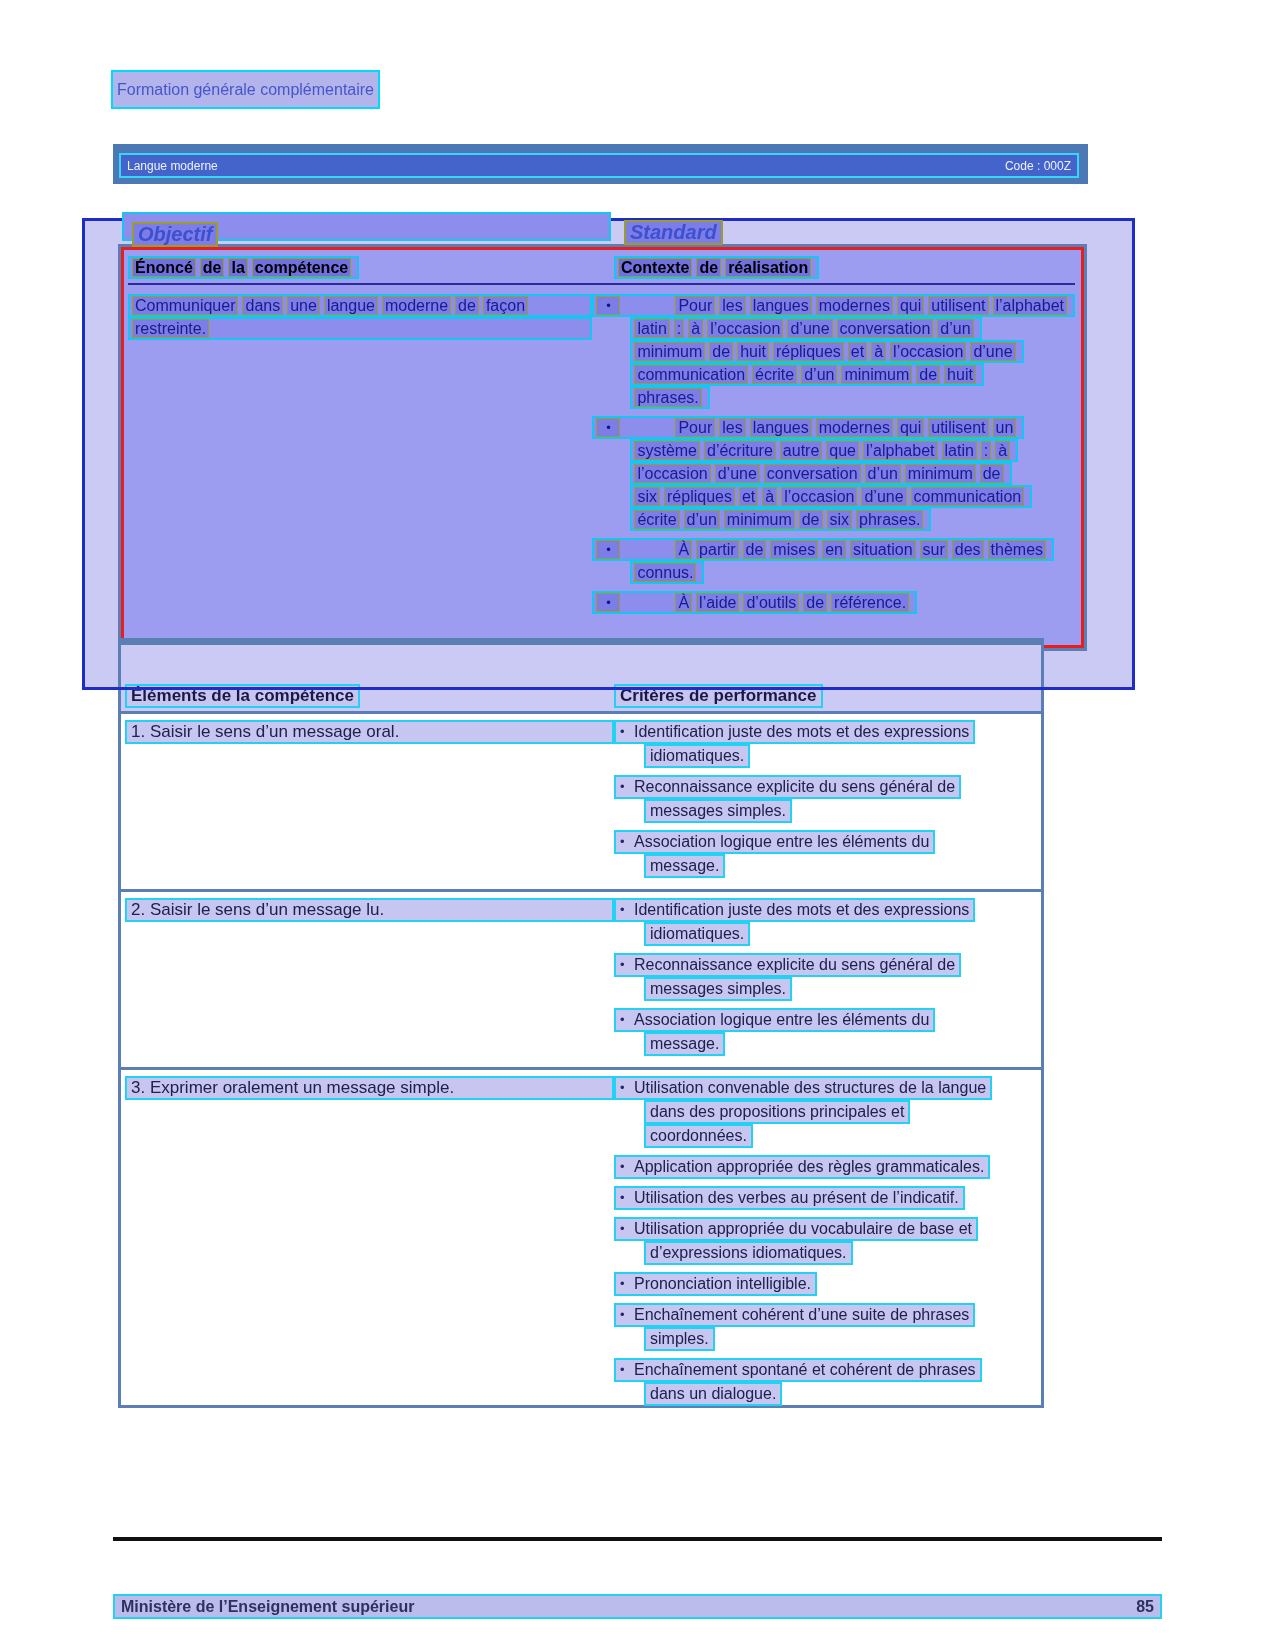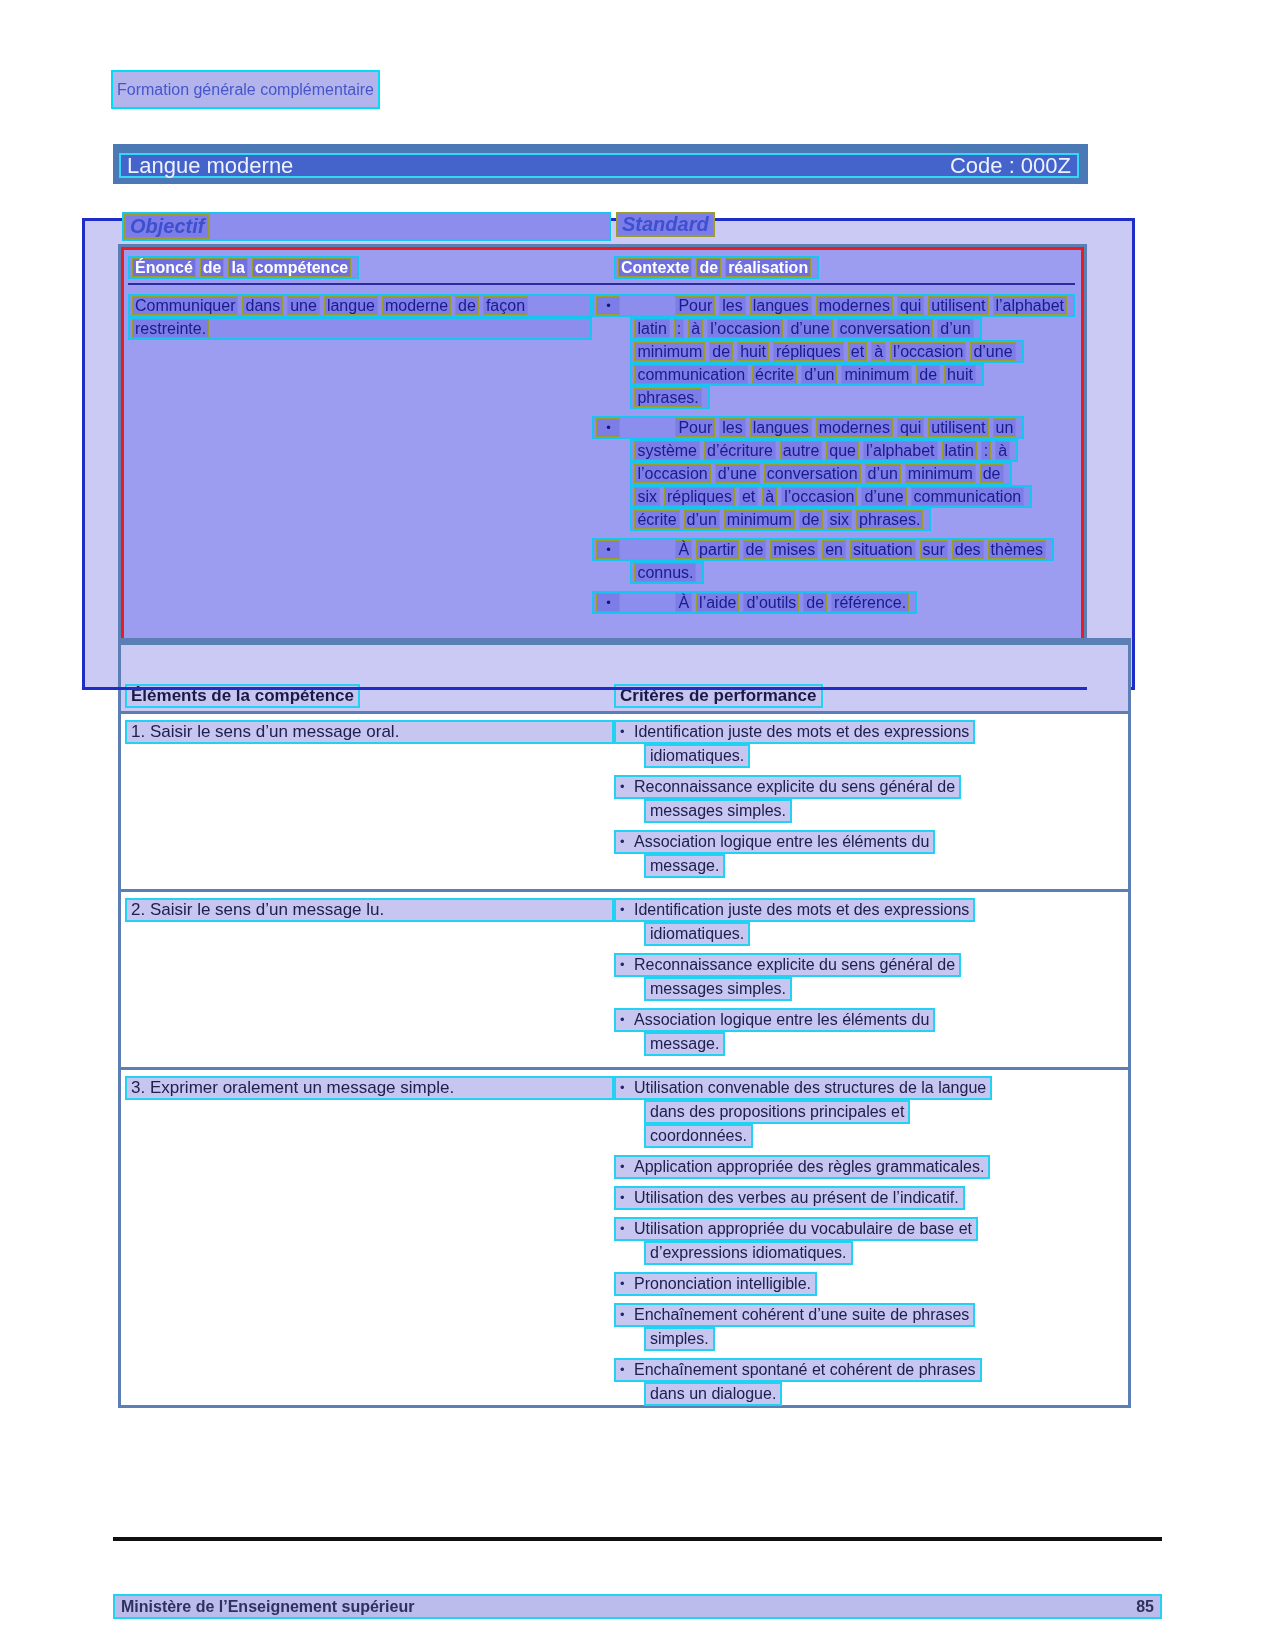--- a/index.html
+++ b/index.html
@@ -8,59 +8,59 @@
   .abs{position:absolute;}
 
   
   .top-label{left:111px;top:70px;background:#b4b4ec;border:2px solid #00dcf8;
     color:#4456c9;font-size:16px;line-height:19px;padding:8px 4px;}
 
   
   .hbar{left:113px;top:144px;width:975px;height:40px;background:#4a79b6;}
   .hbar-band{position:absolute;left:6px;top:9px;right:9px;height:25px;background:#4564cb;
     border:2px solid #35d6f6;display:flex;justify-content:space-between;align-items:center;
-    color:#eef2ff;font-size:22px;padding:0 6px;box-sizing:border-box;}
+    color:#eef2ff;font-size:12px;padding:0 6px;box-sizing:border-box;}
 
   
   .overlay{left:82px;top:218px;width:1053px;height:472px;background:#cacaf5;
     border:3px solid #1e2cc8;box-sizing:border-box;z-index:1;}
   .xline{left:118px;top:687px;width:969px;height:3px;background:#1e2cc8;z-index:5;}
 
   
   .head-band{left:122px;top:212px;width:489px;height:29px;z-index:3;
     background:#8d8dee;border:2px solid #17c6f0;box-sizing:border-box;}
   .head-word{display:inline-block;background:#7d7de8;border:2px solid #9b9b2e;
-    padding:0 4px;margin:0;font-weight:bold;font-style:italic;font-size:20px;line-height:21px;color:#3d50cf;}
+    padding:0 4px;margin:8px;font-weight:bold;font-style:italic;font-size:20px;line-height:21px;color:#3d50cf;}
   .head-standard{left:616px;top:212px;z-index:3;}
 
   
   .la{display:table;background:#8d8dee;border:2px solid #17c6f0;padding:0 2px;
     line-height:19px;white-space:nowrap;}
   .la.full{display:block;}
   .w{display:inline-block;background:#7d7de8;border:1px solid #9b9b2e;
     padding:0 2px;margin-right:4px;font-size:16px;line-height:17px;color:#1a1a8c;vertical-align:top;}
-  .hdrw .w{font-weight:bold;color:#ffffff;background:#7070e0;}
+  .hdrw .w{font-weight:bold;color:#000000;background:#7070e0;}
   .bdot{width:18px;text-align:center;margin-right:16px;color:#15157e;font-size:13px;}
   .ws{display:inline;padding-left:39px;}
 
   
   .t1{left:118px;top:244px;width:969px;z-index:2;border:3px solid #5b7fb4;box-sizing:border-box;}
   .t1-in{border:3px solid #e81d1d;background:#9c9cf1;padding:6px 6px 24px 4px;}
   .t1-hrow{display:flex;}
   .t1-hl{width:486px;}
   .t1-hr{flex:1;}
   .hrule{height:2px;background:#2b2b9e;margin:4px 0 9px 0;}
   .t1-body{display:flex;}
   .t1-cl{width:486px;}
   .t1-cr{flex:1;}
   .para{margin-bottom:7px;}
   .la.cont{margin-left:38px;text-align:right;}
 
   
-  .t2{left:118px;top:638px;width:1013px;height:770px;z-index:2;background:#ffffff;
+  .t2{left:118px;top:638px;width:926px;height:770px;z-index:2;background:#ffffff;
     border:3px solid #5b7fb4;border-top-width:7px;box-sizing:border-box;}
   .t2head{height:63px;background:#cacaf5;border-bottom:3px solid #5b7fb4;
     display:flex;align-items:flex-end;padding:0 5px 3px 4px;}
   .t2head .hl{width:489px;}
   .lb{display:table;background:#c6c6f1;border:2px solid #22d2f2;padding:0 4px;
     font-size:16px;line-height:20px;color:#20204e;white-space:nowrap;}
   .lb.hdr{font-weight:bold;font-size:17px;color:#191946;}
   .lb.title{display:block;font-size:17px;}
   .lb.cont{margin-left:30px;}
   .b2{display:inline-block;width:14px;color:#27276e;font-size:13px;vertical-align:top;}

